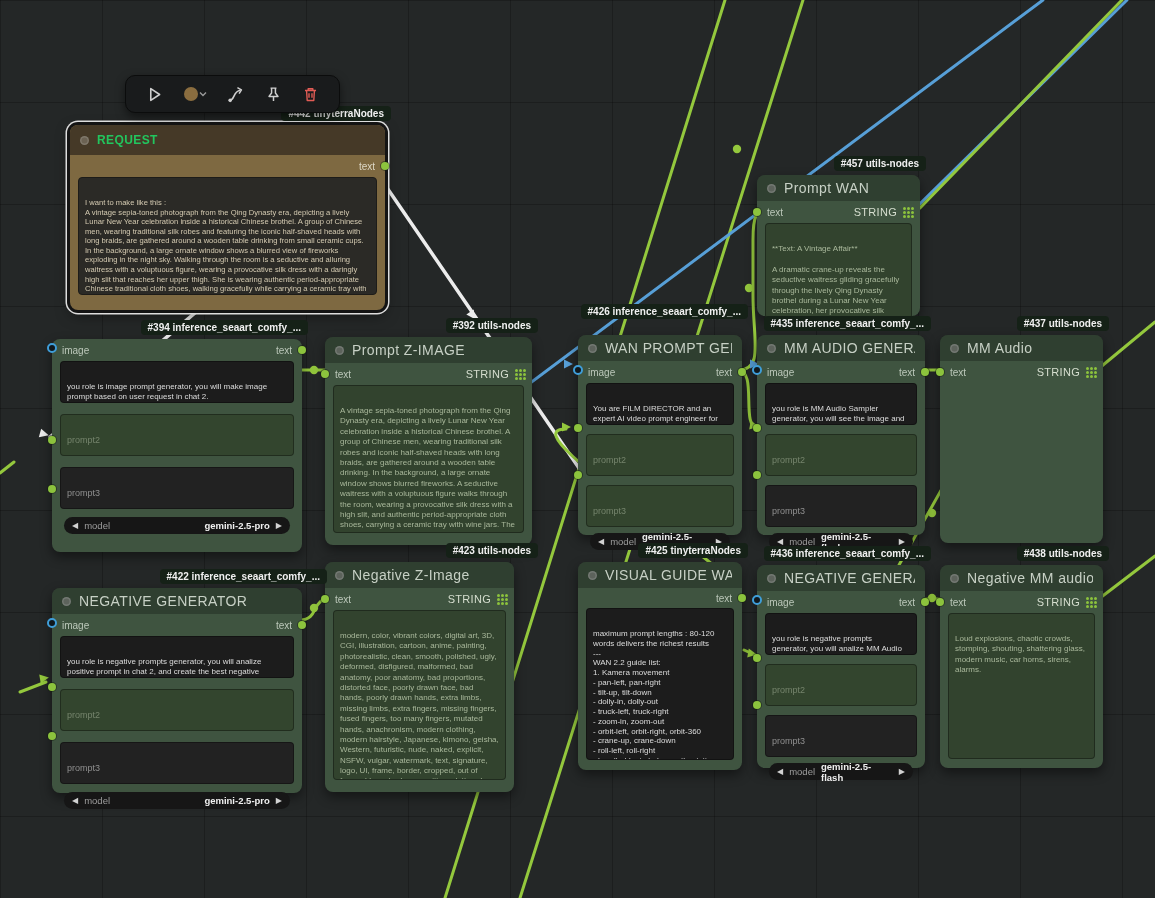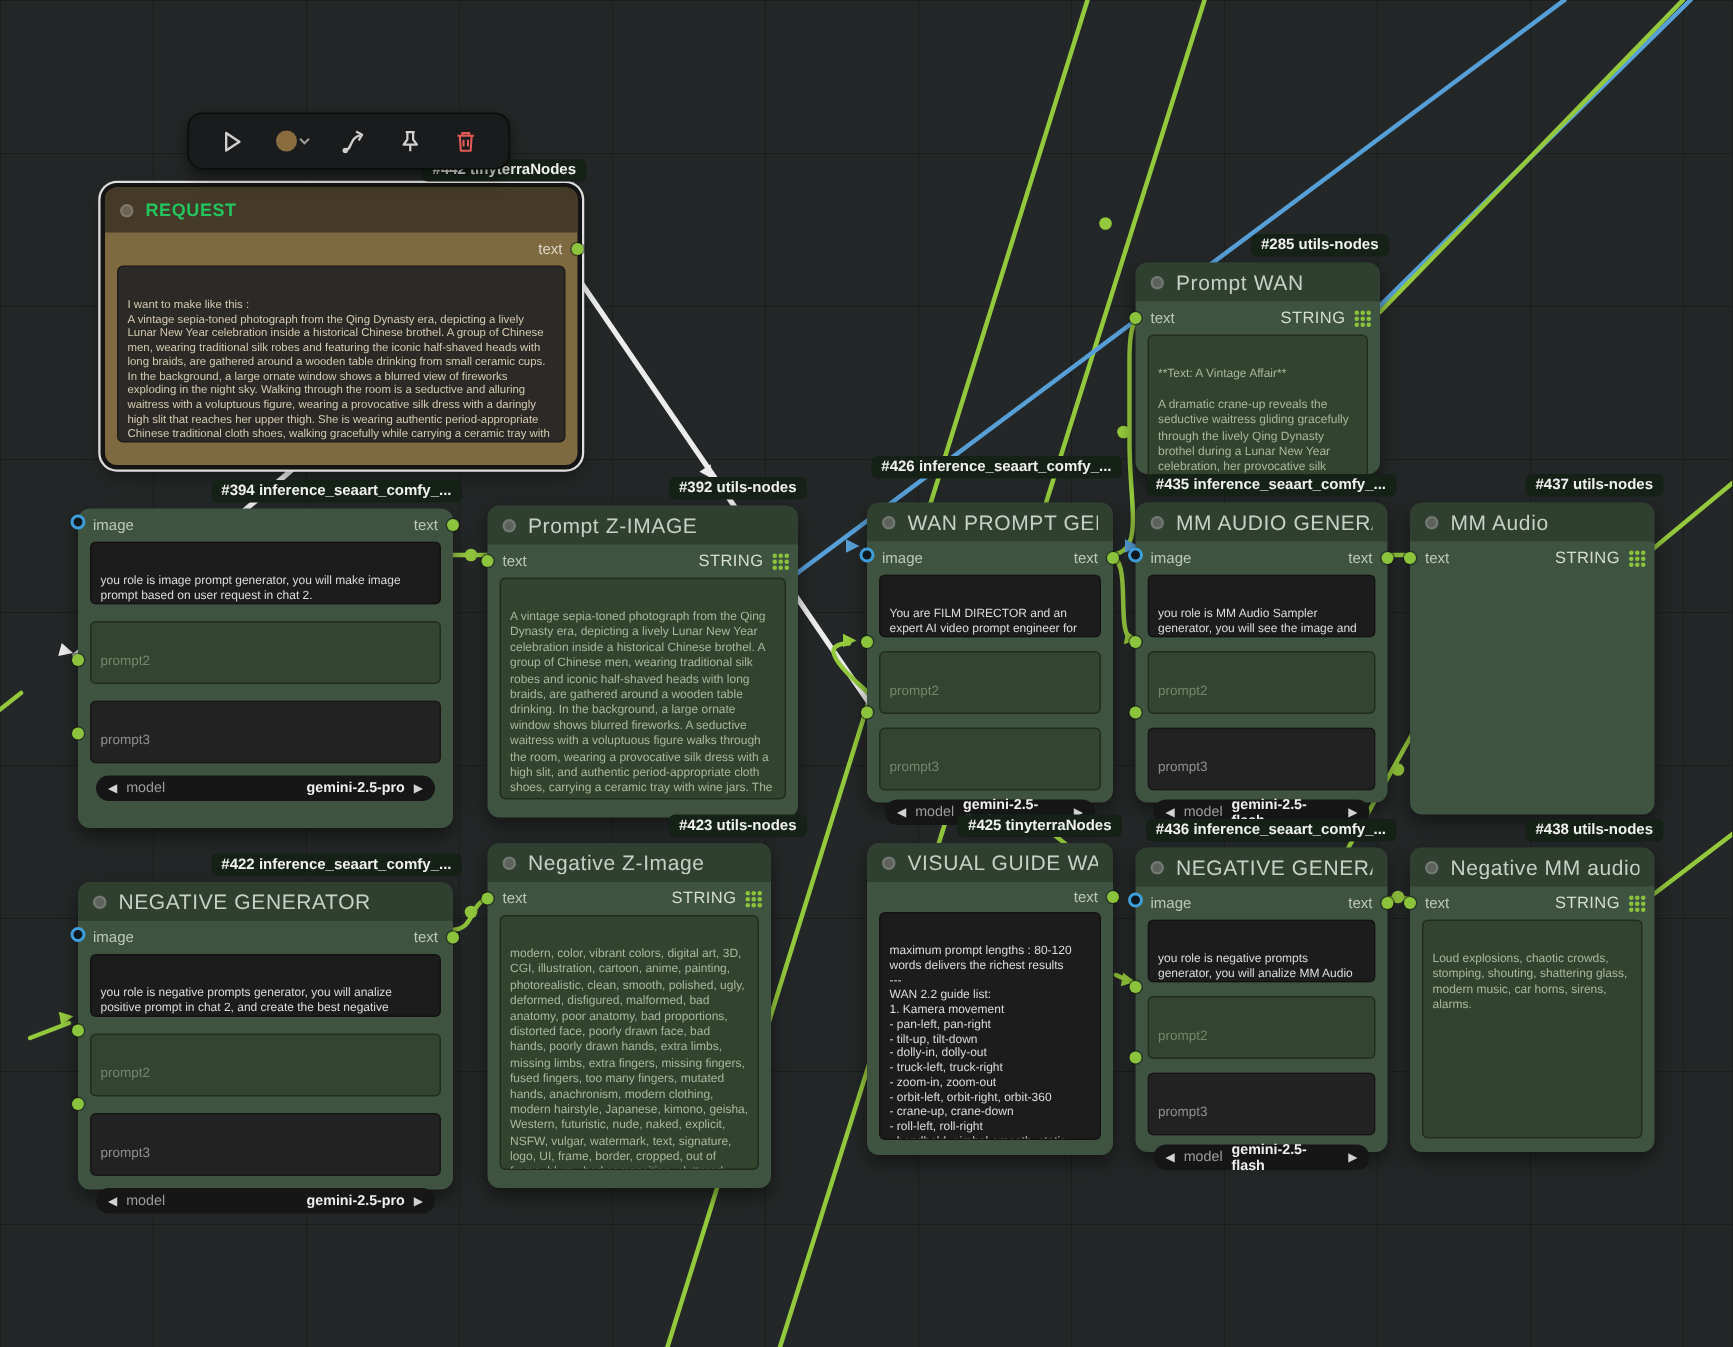--- a/index.html
+++ b/index.html
@@ -170,21 +170,21 @@
             <i></i>
             <i></i>
             <i></i>
           </span>
         </span>
       </div>
       <div class="ta green" style="height: 96px;">**Text: A Vintage Affair**
 
 A dramatic crane-up reveals the seductive waitress gliding gracefully through the lively Qing Dynasty brothel during a Lunar New Year celebration, her provocative silk dress and alluring figure accentuated by soft fill lighting and golden hues</div>
     </div>
-    <div class="badge" style="right: 229px; top: 156px;">#285 utils-nodes</div>
+    <div class="badge" style="right: 229px; top: 156px;">#457 utils-nodes</div>
     <div class="node" style="left: 52px; top: 339px; width: 250px; height: 213px;">
       <div class="slot-row">
         <span class="donut" style="position: absolute; left: -5px; top: 50%; margin-top: -7px;"></span>
         <span class="slot-left">
           <span>image</span>
         </span>
         <span class="sdot abs-r"></span>
         <span class="slot-right">
           <span>text</span>
         </span>
@@ -334,21 +334,21 @@
       <div class="ta dark-ph" style="height: 38px; margin-top: 11px;">prompt3</div>
       <div class="model-pill wide" style="margin-top: 8px;">
         <span class="arr">◀</span>
         <span>model</span>
         <span class="val">gemini-2.5-pro</span>
         <span class="arr rarr">▶</span>
       </div>
       <span class="w-dot" style="top: 95px;"></span>
       <span class="w-dot" style="top: 144px;"></span>
     </div>
-    <div class="badge" style="right: 847px; top: 569px;">#422 inference_seaart_comfy_...</div>
+    <div class="badge" style="right: 828px; top: 569px;">#422 inference_seaart_comfy_...</div>
     <div class="node" style="left: 325px; top: 562px; width: 189px; height: 230px;">
       <div class="node-header">
         <span class="collapse-dot"></span>
         <span class="node-title">Negative Z-Image</span>
       </div>
       <div class="slot-row">
         <span class="sdot abs-l"></span>
         <span class="slot-left">
           <span>text</span>
         </span>

